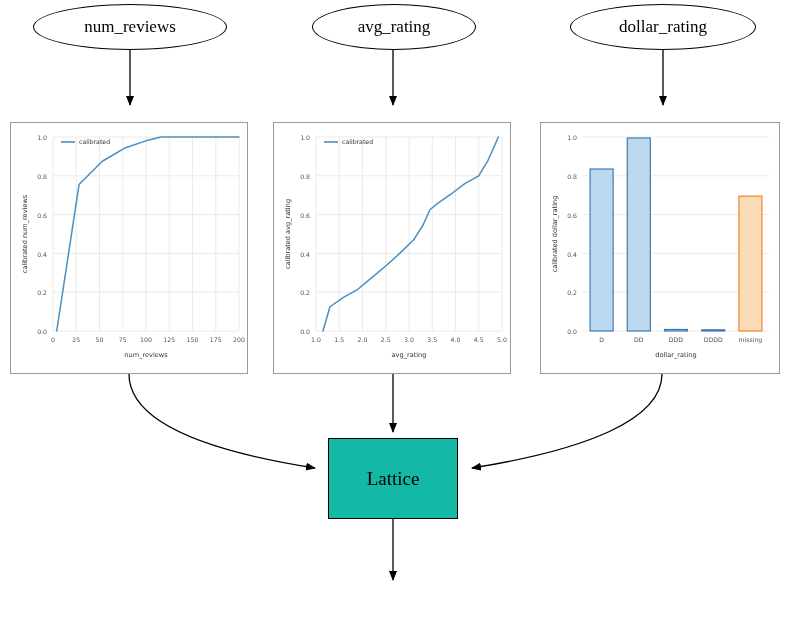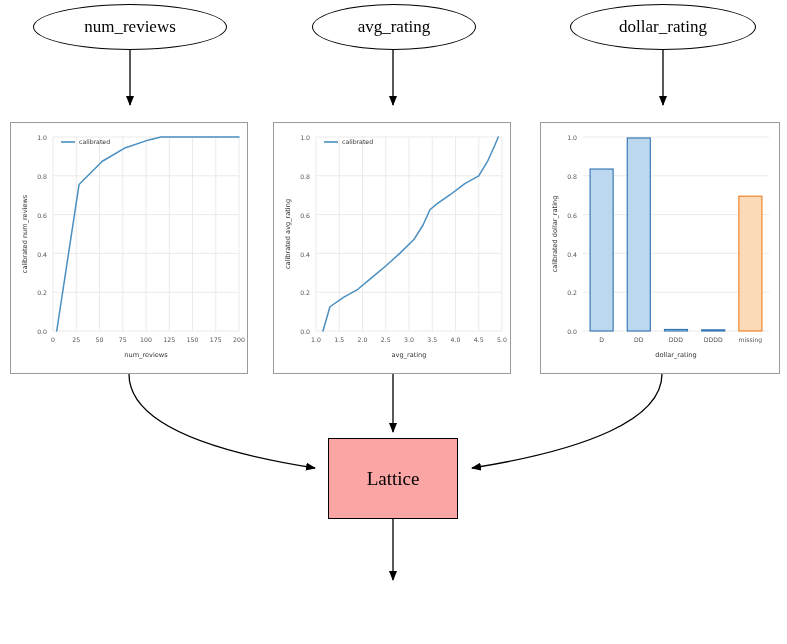--- a/index.html
+++ b/index.html
@@ -5,21 +5,21 @@
   html,body{margin:0;padding:0;background:#ffffff;}
   body{width:787px;height:644px;position:relative;overflow:hidden;
        font-family:"Liberation Serif",serif;}
 
   .stage{position:absolute;left:0;top:0;width:787px;height:644px;}
 
   
   .node-ellipse{position:absolute;border:1.3px solid #000;border-radius:50%;
     background:#fff;display:flex;align-items:center;justify-content:center;
     font-family:"Liberation Serif",serif;font-size:17px;color:#000;box-sizing:border-box;}
-  .node-box{position:absolute;border:1.5px solid #000;background:#fca5a5;
+  .node-box{position:absolute;border:1.5px solid #000;background:#14b8a6;
     display:flex;align-items:center;justify-content:center;
     font-family:"Liberation Serif",serif;font-size:19px;color:#000;box-sizing:border-box;}
 
   
   .plot-frame{position:absolute;border:1px solid #9a9a9a;background:#fff;box-sizing:border-box;}
   .plot-svg{display:block;}
 
   .edges{position:absolute;left:0;top:0;pointer-events:none;}
 </style>
 </head>

